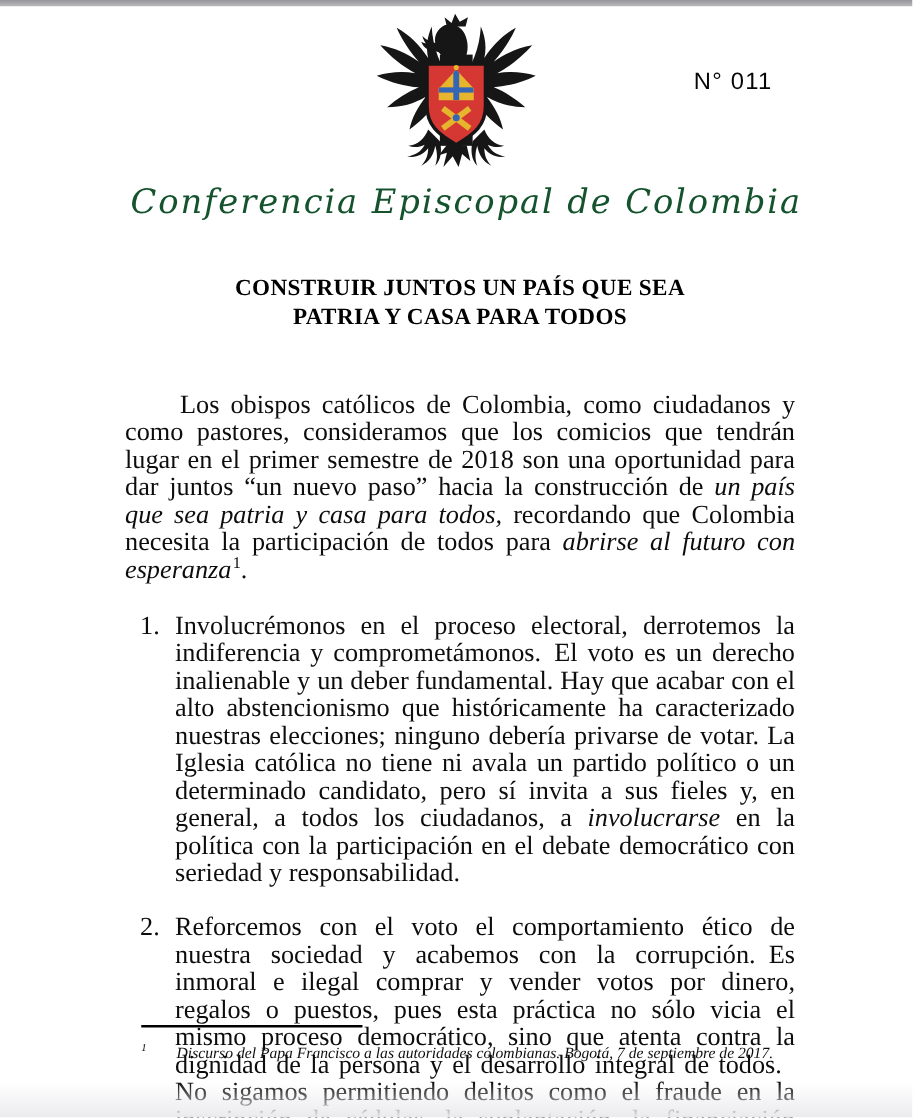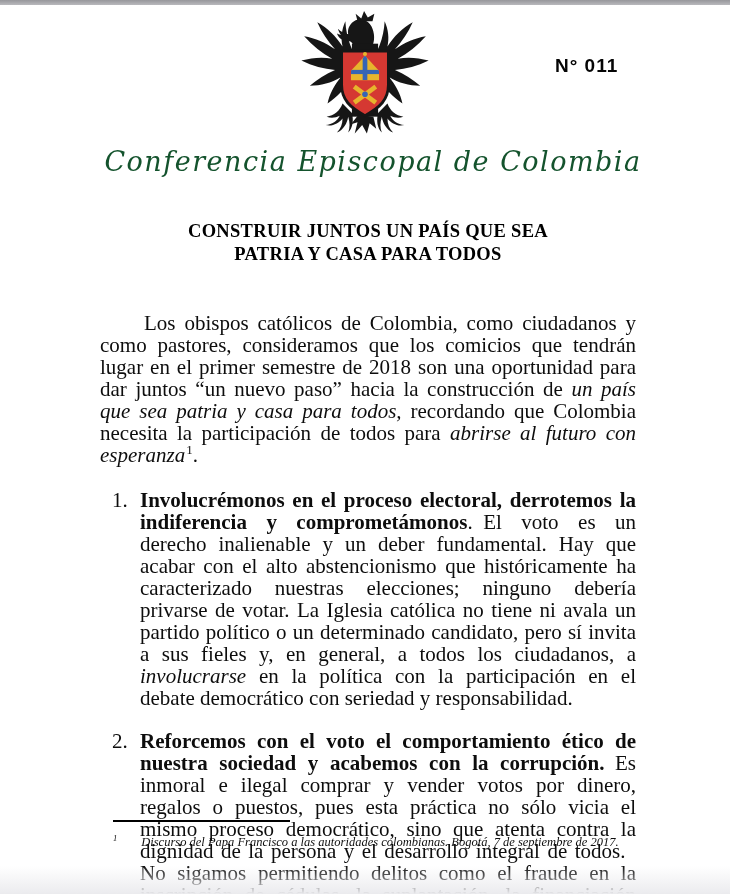--- a/index.html
+++ b/index.html
@@ -15,21 +15,21 @@
     background: linear-gradient(#97979b, #b9b9bd);
   }
   .bottom-edge {
     position: absolute; bottom: 0; left: 0; width: 100%; height: 28px;
     background: linear-gradient(rgba(255,255,255,0), #ebebee);
   }
 
   .doc-number {
     position: absolute; top: 55px; left: 555px;
     font-family: "Liberation Sans", sans-serif;
-    font-weight: bold; font-size: 19px; letter-spacing: 1px; color: #050505;
+    font-weight: normal; font-size: 19px; letter-spacing: 1px; color: #050505;
   }
 
   .crest { position: absolute; top: 10px; left: 290px; }
 
   .org-name {
     position: absolute; top: 146px; left: 0; width: 100%;
     text-align: center;
     font-family: "DejaVu Serif", serif; font-style: italic;
     font-size: 27px; letter-spacing: 1.5px; color: #14532d; margin-left: 8px;
   }
@@ -46,21 +46,21 @@
   }
   .para { margin: 0 0 19px 0; text-indent: 44px; }
 
   .list { margin-top: 23px; }
   .list-item { display: flex; margin-bottom: 21px; }
   .list-number { flex: none; width: 28px; margin-left: 12px; }
   .list-text { flex: 1; text-align: justify; }
 
   .seg-normal { font-style: normal; font-weight: normal; }
   .seg-italic { font-style: italic; }
-  .seg-bold   { font-weight: bold; margin-top: 24px; }
+  .seg-bold   { font-weight: normal; margin-top: 24px; }
   .seg-sup    { vertical-align: super; font-size: 0.62em; line-height: 0; margin-left: 1px; }
 
   .footnote { position: absolute; top: 820px; left: 113px; width: 545px; font-size: 12.5px; line-height: 16px; font-style: italic; }
   .footnote-rule { width: 177px; height: 1.5px; background: #000; margin-bottom: 8px; }
   .footnote-text sup { font-size: 0.68em; margin-right: 24px; }
 </style>
 </head>
 <body>
 
 <div class="page">

